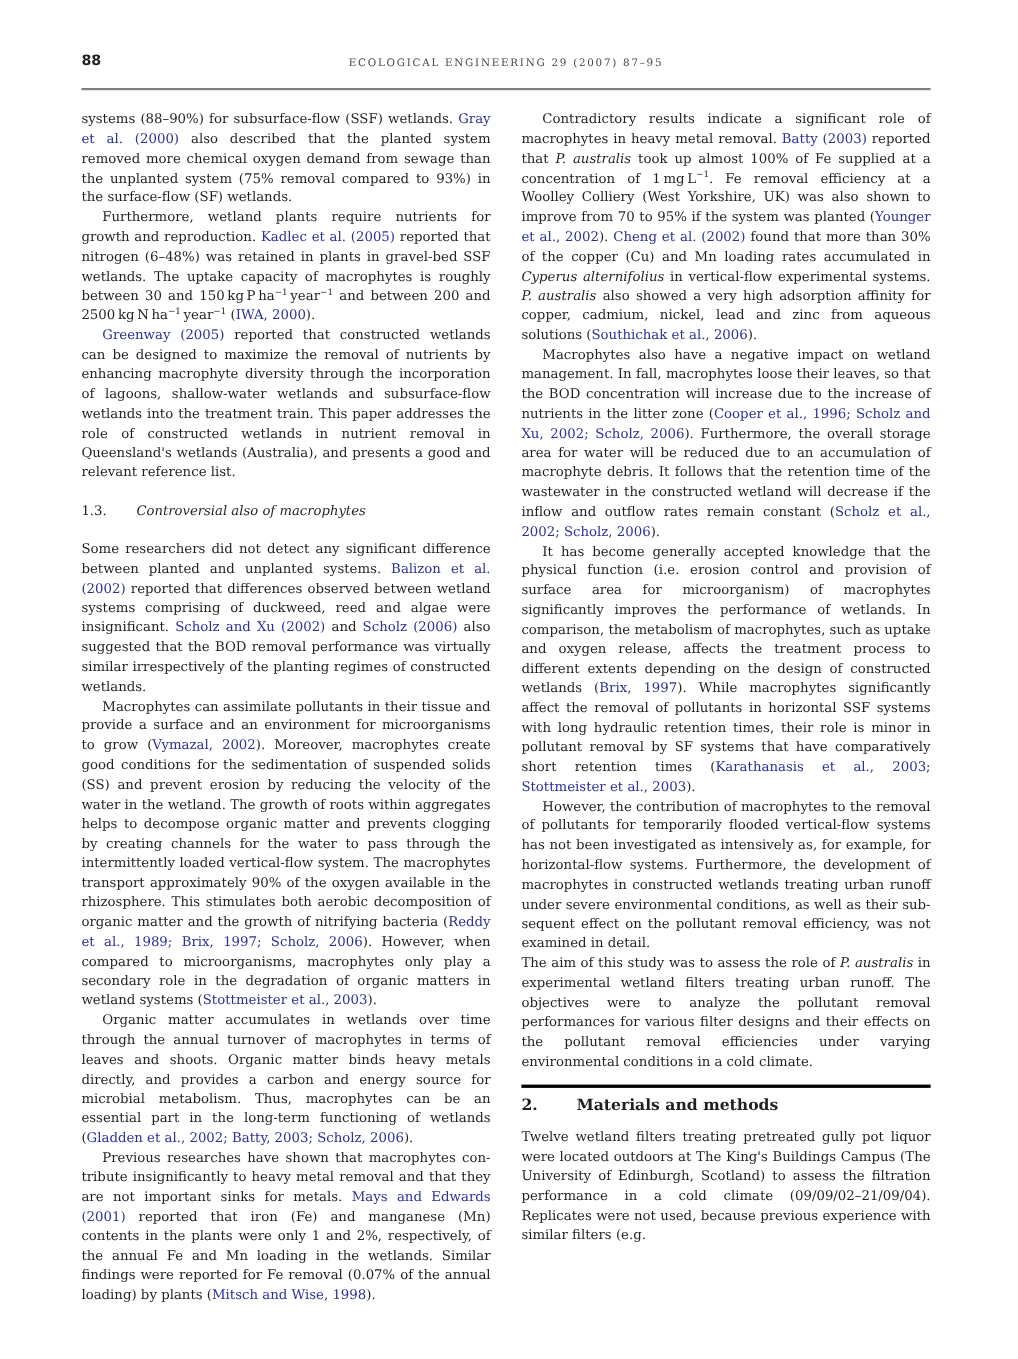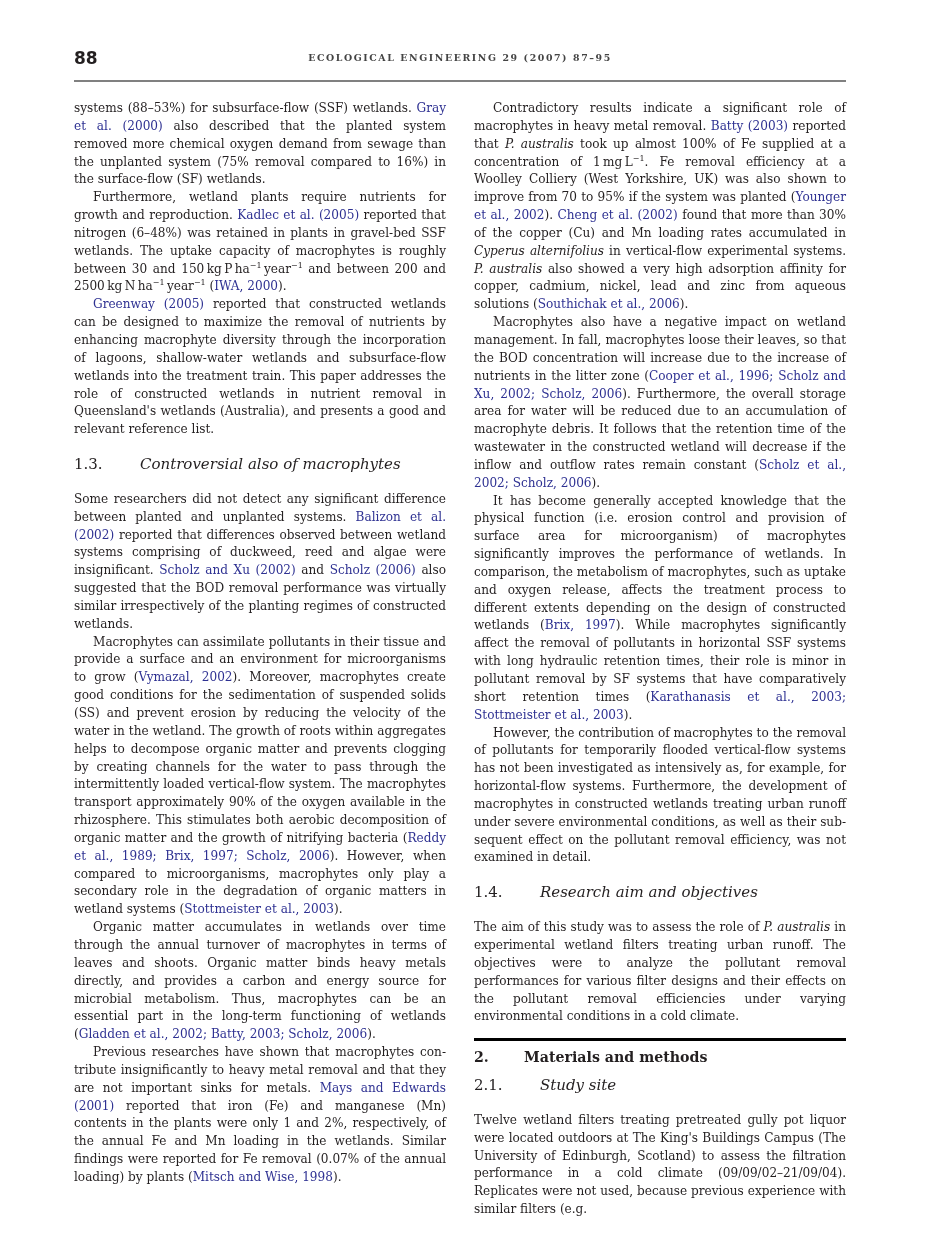--- a/index.html
+++ b/index.html
@@ -1,74 +1,66 @@
 <!DOCTYPE html>
 <html><head>
 <meta charset="utf-8">
 <style>
   html, body { margin: 0; padding: 0; background: #ffffff; }
   body { width: 925px; height: 1235px; position: relative; overflow: hidden;
          font-family: "DejaVu Serif", serif; color: #231f20; }
   .header { position: absolute; left: 74px; top: 48px; width: 772px; height: 32px; }
   .page-num { position: absolute; left: 0; top: 0; font-family: "DejaVu Sans", sans-serif;
-              font-weight: bold; font-size: 17px; }
+              font-weight: bold; font-size: 13px; }
   .journal { position: absolute; left: 0; right: 0; top: 4px; text-align: center;
-             font-size: 9.4px; letter-spacing: 1.6px; color: #444; font-variant: small-caps; font-weight: bold; }
+             font-size: 9.4px; letter-spacing: 1.6px; color: #444; font-variant: small-caps; }
   .header-rule { position: absolute; left: 74px; top: 80px; width: 772px; height: 2px; background: #808080; }
   .col { position: absolute; top: 100px; width: 372px; font-size: 12.1px; line-height: 17.85px;
          text-align: justify; hyphens: manual; }
   .col.left { left: 74px; }
   .col.right { left: 474px; }
   p { margin: 0; text-indent: 19px; }
   p.noindent { text-indent: 0; }
   .ref { color: #2e3192; }
   i { }
   sup { font-size: 8px; line-height: 0; vertical-align: 5px; }
-  .subhead { margin: 17px 0 17px 0; font-style: italic; font-size: 15px; display: flex; gap: 16px; }
+  .subhead { margin: 17px 0 17px 0; font-style: italic; font-size: 12px; display: flex; }
   .subhead .num { font-style: normal; width: 50px; }
   .sec-rule { height: 3px; background: #000; margin: 12px 0 0 0; }
   .sechead { font-weight: bold; font-size: 14.2px; margin: 8px 0 10px 0; display: flex; }
   .sechead .num { width: 50px; }
 </style>
 </head>
 <body>
 
 <div class="header">
   <span class="page-num">88</span>
   <span class="journal">ECOLOGICAL ENGINEERING 29 (2007) 87–95</span>
 </div>
 <div class="header-rule"></div>
 
 <div class="col left">
-  <p class="noindent"><span>systems (88–53%) for subsurface-flow (SSF) wetlands. </span><span class="ref">Gray et al. (2000)</span><span> also described that the planted system removed more chemical oxygen demand from sewage than the unplanted system (75% removal compared to 16%) in the surface-flow (SF) wetlands.</span></p>
+  <p class="noindent"><span>systems (88–90%) for subsurface-flow (SSF) wetlands. </span><span class="ref">Gray et al. (2000)</span><span> also described that the planted system removed more chemical oxygen demand from sewage than the unplanted system (75% removal compared to 93%) in the surface-flow (SF) wetlands.</span></p>
   <p><span>Furthermore, wetland plants require nutrients for growth and reproduction. </span><span class="ref">Kadlec et al. (2005)</span><span> reported that nitro­gen (6–48%) was retained in plants in gravel-bed SSF wet­lands. The uptake capacity of macrophytes is roughly between 30 and 150 kg P ha</span><sup>−1</sup><span> year</span><sup>−1</sup><span> and between 200 and 2500 kg N ha</span><sup>−1</sup><span> year</span><sup>−1</sup><span> (</span><span class="ref">IWA, 2000</span><span>).</span></p>
   <p><span class="ref">Greenway (2005)</span><span> reported that constructed wetlands can be designed to maximize the removal of nutrients by enhancing macrophyte diversity through the incorporation of lagoons, shallow-water wetlands and subsurface-flow wetlands into the treatment train. This paper addresses the role of con­structed wetlands in nutrient removal in Queensland's wet­lands (Australia), and presents a good and relevant reference list.</span></p>
   <div class="subhead">
     <span class="num">1.3.</span>
     <span>Controversial also of macrophytes</span>
   </div>
   <p class="noindent"><span>Some researchers did not detect any significant difference between planted and unplanted systems. </span><span class="ref">Balizon et al. (2002)</span><span> reported that differences observed between wetland systems comprising of duckweed, reed and algae were insignificant. </span><span class="ref">Scholz and Xu (2002)</span><span> and </span><span class="ref">Scholz (2006)</span><span> also suggested that the BOD removal performance was virtually similar irrespectively of the planting regimes of constructed wetlands.</span></p>
   <p><span>Macrophytes can assimilate pollutants in their tissue and provide a surface and an environment for microorganisms to grow (</span><span class="ref">Vymazal, 2002</span><span>). Moreover, macrophytes create good conditions for the sedimentation of suspended solids (SS) and prevent erosion by reducing the velocity of the water in the wetland. The growth of roots within aggregates helps to decompose organic matter and prevents clogging by cre­ating channels for the water to pass through the intermit­tently loaded vertical-flow system. The macrophytes transport approximately 90% of the oxygen available in the rhizosphere. This stimulates both aerobic decomposition of organic matter and the growth of nitrifying bacteria (</span><span class="ref">Reddy et al., 1989; Brix, 1997; Scholz, 2006</span><span>). However, when compared to microorgan­isms, macrophytes only play a secondary role in the degrada­tion of organic matters in wetland systems (</span><span class="ref">Stottmeister et al., 2003</span><span>).</span></p>
   <p><span>Organic matter accumulates in wetlands over time through the annual turnover of macrophytes in terms of leaves and shoots. Organic matter binds heavy metals directly, and pro­vides a carbon and energy source for microbial metabolism. Thus, macrophytes can be an essential part in the long-term functioning of wetlands (</span><span class="ref">Gladden et al., 2002; Batty, 2003; Scholz, 2006</span><span>).</span></p>
   <p><span>Previous researches have shown that macrophytes con­tribute insignificantly to heavy metal removal and that they are not important sinks for metals. </span><span class="ref">Mays and Edwards (2001)</span><span> reported that iron (Fe) and manganese (Mn) contents in the plants were only 1 and 2%, respectively, of the annual Fe and Mn loading in the wetlands. Similar findings were reported for Fe removal (0.07% of the annual loading) by plants (</span><span class="ref">Mitsch and Wise, 1998</span><span>).</span></p>
 </div>
 
 <div class="col right">
   <p><span>Contradictory results indicate a significant role of macro­phytes in heavy metal removal. </span><span class="ref">Batty (2003)</span><span> reported that </span><i>P. australis</i><span> took up almost 100% of Fe supplied at a concentra­tion of 1 mg L</span><sup>−1</sup><span>. Fe removal efficiency at a Woolley Colliery (West Yorkshire, UK) was also shown to improve from 70 to 95% if the system was planted (</span><span class="ref">Younger et al., 2002</span><span>). </span><span class="ref">Cheng et al. (2002)</span><span> found that more than 30% of the copper (Cu) and Mn loading rates accumulated in </span><i>Cyperus alternifolius</i><span> in vertical-flow experimental systems. </span><i>P. australis</i><span> also showed a very high adsorption affinity for copper, cadmium, nickel, lead and zinc from aqueous solutions (</span><span class="ref">Southichak et al., 2006</span><span>).</span></p>
   <p><span>Macrophytes also have a negative impact on wetland man­agement. In fall, macrophytes loose their leaves, so that the BOD concentration will increase due to the increase of nutri­ents in the litter zone (</span><span class="ref">Cooper et al., 1996; Scholz and Xu, 2002; Scholz, 2006</span><span>). Furthermore, the overall storage area for water will be reduced due to an accumulation of macrophyte debris. It follows that the retention time of the wastewater in the con­structed wetland will decrease if the inflow and outflow rates remain constant (</span><span class="ref">Scholz et al., 2002; Scholz, 2006</span><span>).</span></p>
   <p><span>It has become generally accepted knowledge that the phys­ical function (i.e. erosion control and provision of surface area for microorganism) of macrophytes significantly improves the performance of wetlands. In comparison, the metabolism of macrophytes, such as uptake and oxygen release, affects the treatment process to different extents depending on the design of constructed wetlands (</span><span class="ref">Brix, 1997</span><span>). While macro­phytes significantly affect the removal of pollutants in hori­zontal SSF systems with long hydraulic retention times, their role is minor in pollutant removal by SF systems that have comparatively short retention times (</span><span class="ref">Karathanasis et al., 2003; Stottmeister et al., 2003</span><span>).</span></p>
   <p><span>However, the contribution of macrophytes to the removal of pollutants for temporarily flooded vertical-flow systems has not been investigated as intensively as, for example, for horizontal-flow systems. Furthermore, the development of macrophytes in constructed wetlands treating urban runoff under severe environmental conditions, as well as their sub­sequent effect on the pollutant removal efficiency, was not examined in detail.</span></p>
-  <div class="subhead">
-    <span class="num">1.4.</span>
-    <span>Research aim and objectives</span>
-  </div>
   <p class="noindent"><span>The aim of this study was to assess the role of </span><i>P. australis</i><span> in experimental wetland filters treating urban runoff. The objec­tives were to analyze the pollutant removal performances for various filter designs and their effects on the pollutant removal efficiencies under varying environmental conditions in a cold climate.</span></p>
   <div class="sec-rule"></div>
   <div class="sechead">
     <span class="num">2.</span>
     <span>Materials and methods</span>
   </div>
-  <div class="subhead" style="margin-top:8px">
-    <span class="num">2.1.</span>
-    <span>Study site</span>
-  </div>
   <p class="noindent"><span>Twelve wetland filters treating pretreated gully pot liquor were located outdoors at The King's Buildings Campus (The Uni­versity of Edinburgh, Scotland) to assess the filtration perfor­mance in a cold climate (09/09/02–21/09/04). Replicates were not used, because previous experience with similar filters (e.g.</span></p>
 </div>
 
 </body></html>

